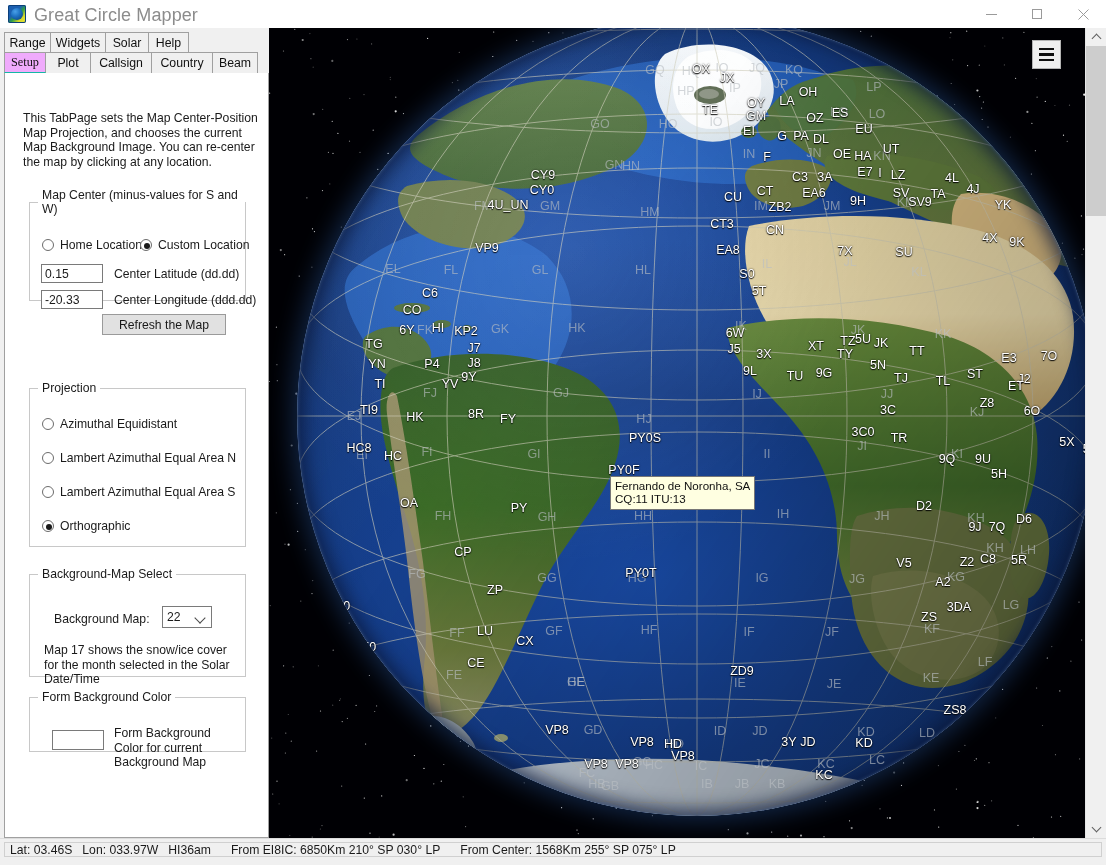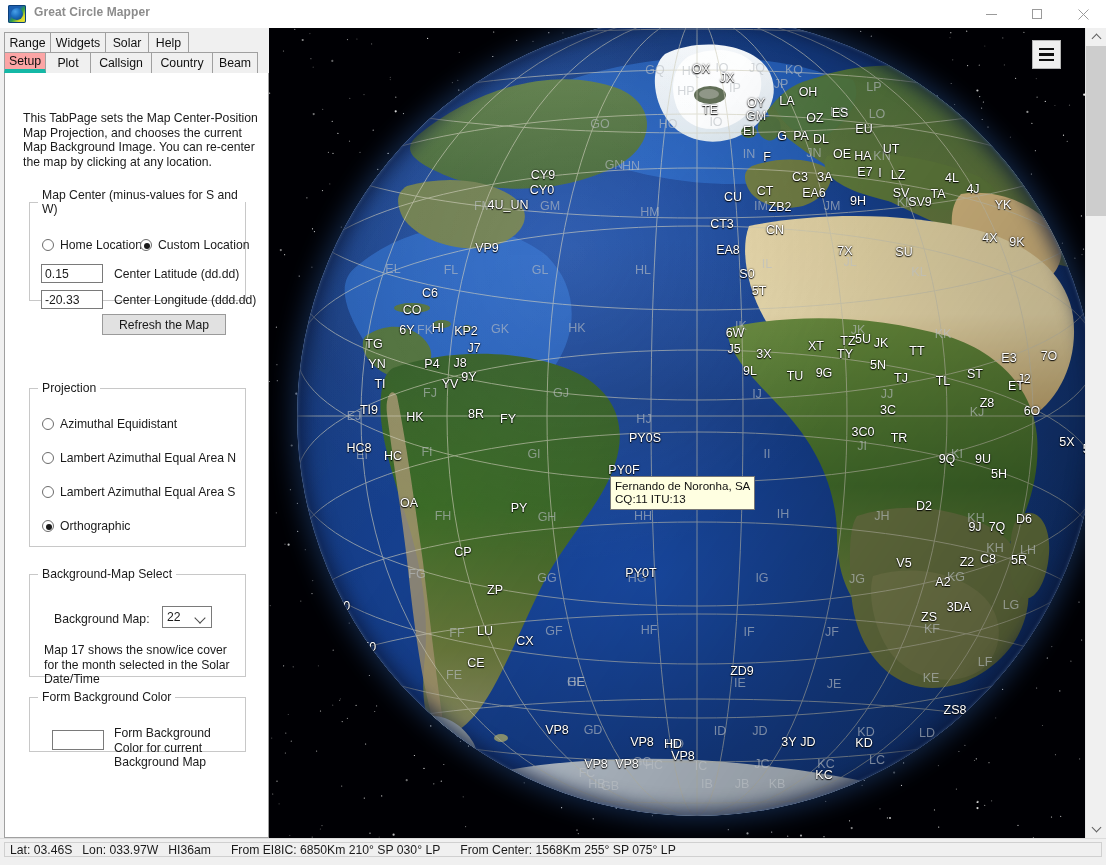--- a/index.html
+++ b/index.html
@@ -28,21 +28,21 @@
     background: linear-gradient(135deg,#1b5fb0 0%, #1b5fb0 40%, #2f9e44 55%, #d6d82a 75%, #e8e83a 100%);
     box-shadow: inset 0 0 0 1px #0b3f7a;
   }
   .titlebar-icon::after{
     content:""; position:absolute; left:3px; top:3px; width:12px; height:12px;
     border-radius:50%;
     background: radial-gradient(circle at 35% 30%, #49a0e8 0%, #1c6fc0 45%, #15589a 70%, #0d3f72 100%);
   }
   .titlebar-title {
     position:absolute; left:34px; top:5px;
-    font-size:12px; color:#8c8c8c; letter-spacing:0.1px;font-weight:bold;
+    font-size:18px; color:#8c8c8c; letter-spacing:0.1px;
   }
   .win-btn {
     position:absolute; top:0; width:46px; height:28px;
     display:flex; align-items:center; justify-content:center;
   }
   .win-min { right:92px; }
   .win-max { right:46px; }
   .win-close { right:0px; }
   .win-min i { display:block; width:11px; height:1px; background:#9a9a9a; }
   .win-max i { display:block; width:10px; height:10px; border:1px solid #9a9a9a; }
@@ -64,23 +64,24 @@
     display:flex; align-items:center; justify-content:center;
     background:#f0f0f0;
     border:1px solid #a0a0a0;
     border-bottom:none;
     padding:0 7px;
     color:#111;
     white-space:nowrap;
     line-height:1;
   }
   .tab.selected {
-    background:#fca5a5;
-    border-bottom:4px solid #14b8a6;
+    background:#f0abfc;
+    border-bottom:1px solid #14b8a6;
     z-index:5;
+    font-family:Liberation Serif, serif;
   }
   .panelbody {
     position:absolute; left:4px; top:45px; width:265px; height:765px;
     background:#ffffff;
     border:1px solid #a0a0a0; border-top:none;
   }
 
   .descr {
     position:absolute; left:18px; top:38px; width:240px;
     font-size:12.2px; line-height:14.6px; color:#1a1a1a;
@@ -906,21 +907,21 @@
           <div class="lbl pfx" style="left: 183px; top: 189px; margin-left: 28px;">4U_UN</div>
           <div class="lbl pfx" style="left: 190px; top: 232px;">VP9</div>
           <div class="lbl pfx" style="left: 133px; top: 277px;">C6</div>
           <div class="lbl pfx" style="left: 115px; top: 294px;">CO</div>
           <div class="lbl pfx" style="left: 110px; top: 314px;">6Y</div>
           <div class="lbl pfx" style="left: 141px; top: 312px;">HI</div>
           <div class="lbl pfx" style="left: 169px; top: 315px;">KP2</div>
           <div class="lbl pfx" style="left: 77px; top: 328px;">TG</div>
           <div class="lbl pfx" style="left: 177px; top: 332px;">J7</div>
           <div class="lbl pfx" style="left: 135px; top: 348px;">P4</div>
-          <div class="lbl pfx" style="left: 163px; top: 347px;">J8</div>
+          <div class="lbl pfx" style="left: 177px; top: 347px;">J8</div>
           <div class="lbl pfx" style="left: 80px; top: 348px;">YN</div>
           <div class="lbl pfx" style="left: 172px; top: 361px;">9Y</div>
           <div class="lbl pfx" style="left: 83px; top: 368px;">TI</div>
           <div class="lbl pfx" style="left: 153px; top: 368px;">YV</div>
           <div class="lbl pfx" style="left: 72px; top: 394px;">TI9</div>
           <div class="lbl pfx" style="left: 118px; top: 401px;">HK</div>
           <div class="lbl pfx" style="left: 179px; top: 398px;">8R</div>
           <div class="lbl pfx" style="left: 211px; top: 403px;">FY</div>
           <div class="lbl pfx" style="left: 62px; top: 432px;">HC8</div>
           <div class="lbl pfx" style="left: 96px; top: 440px;">HC</div>

